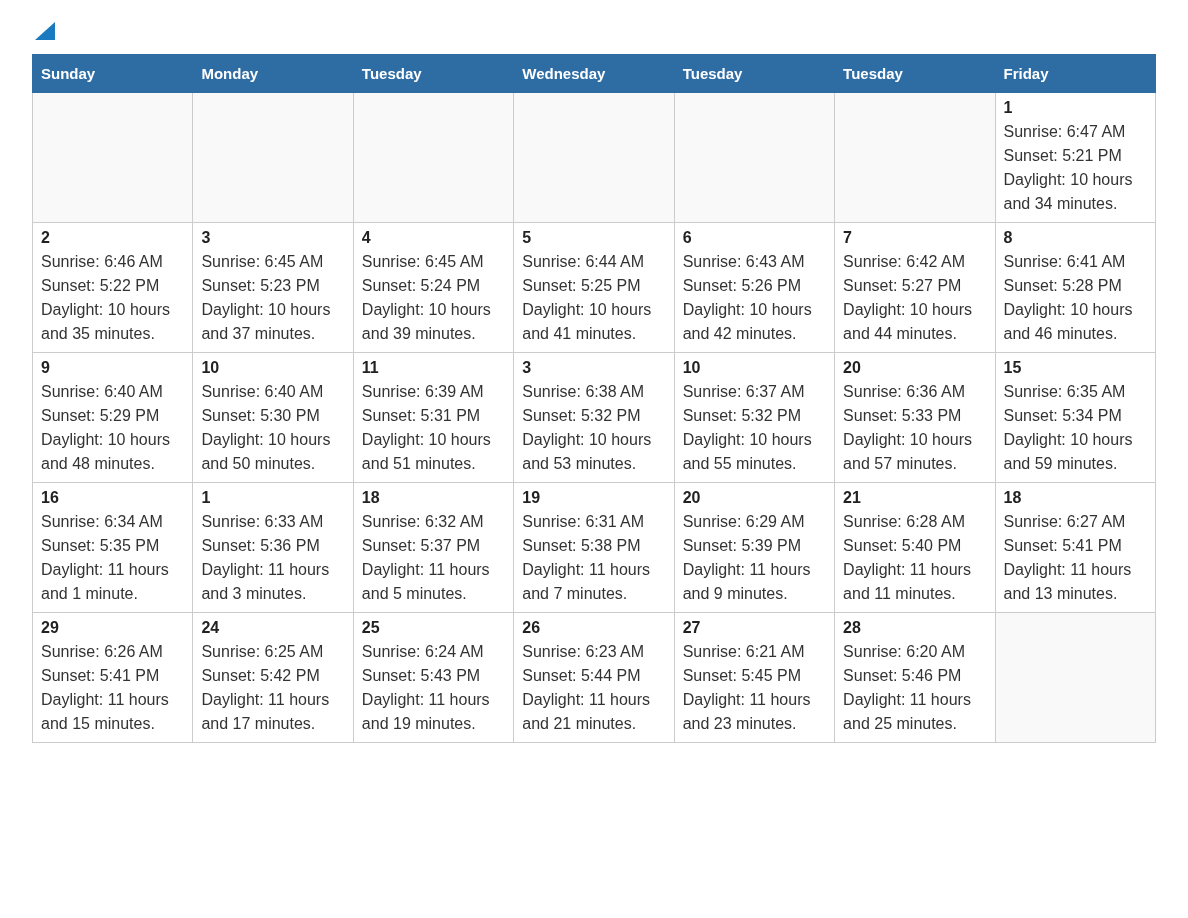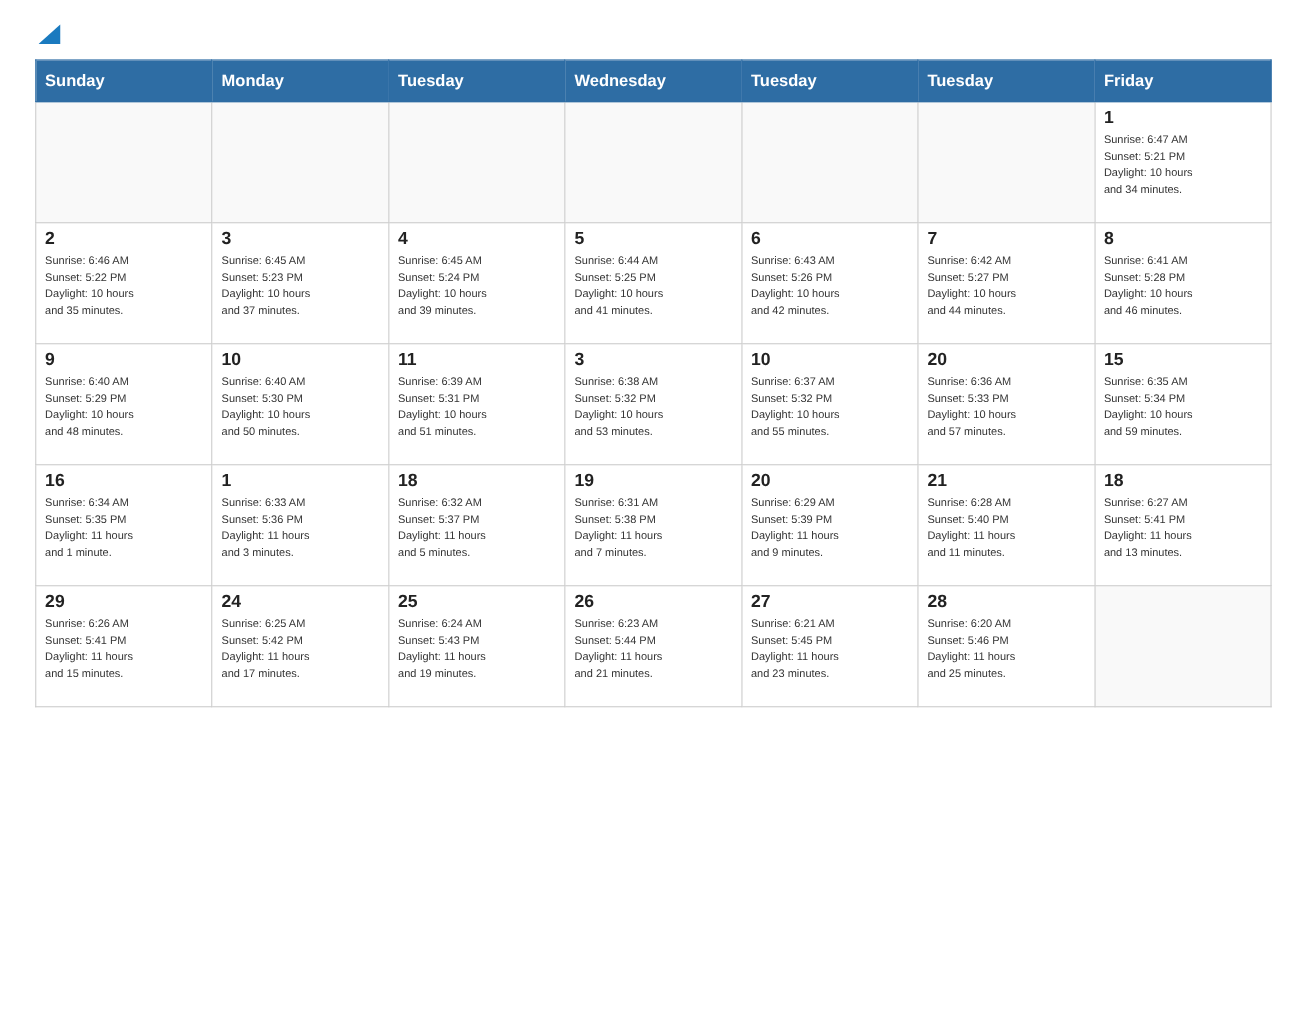--- a/index.html
+++ b/index.html
@@ -60,21 +60,21 @@
       background: #f9f9f9;
     }
     .day-number {
       font-size: 16px;
       font-weight: bold;
       color: #222;
       display: block;
       margin-bottom: 3px;
     }
     .day-info {
-      font-size: 10px;
+      font-size: 16px;
       color: #333;
       line-height: 1.5;
     }
     .logo-wrapper {
       display: flex;
       flex-direction: column;
       align-items: flex-start;
     }
     .logo-line1 {
       display: flex;

